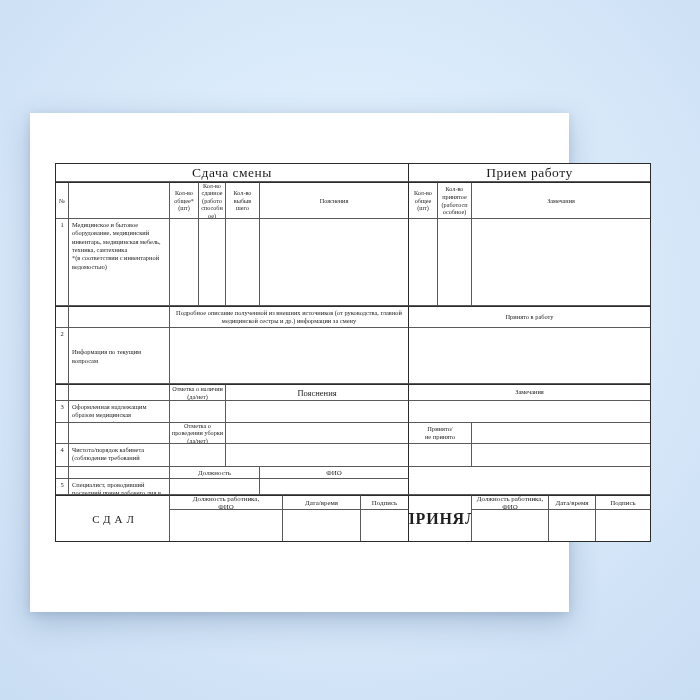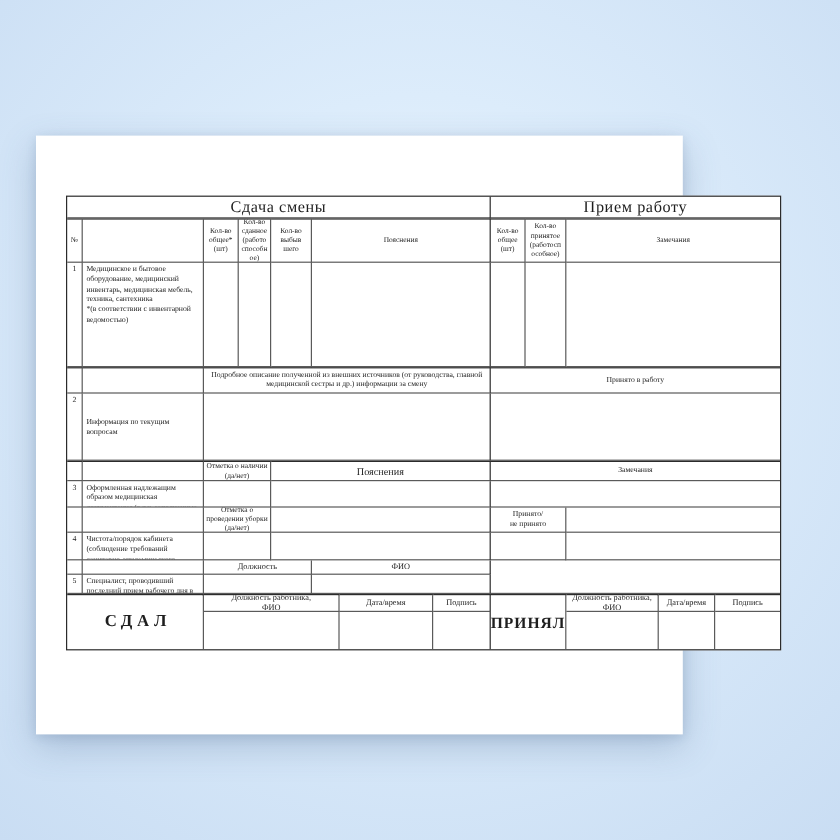--- a/index.html
+++ b/index.html
@@ -32,22 +32,22 @@
   .fs-col{font-size:6.2px;line-height:1.22;}
   .fs-sm{font-size:6.4px;line-height:1.28;}
   .fs-poyasn{font-size:8.5px;}
   .fs-foot{font-size:6.9px;line-height:1.15;}
   .num{font-size:6.5px;text-align:center;padding-top:2px;}
   .desc{font-size:6.4px;line-height:1.3;padding:2px 2px 0 3px;}
   .thick-t{border-top:1.2px solid #2b2b2b;}
   .sec-r{border-right:1.5px solid #2b2b2b;}
   .no-br{border-right:none;}
   .no-bb{border-bottom:none;}
-  .sdal{font-weight:bold;font-size:14px;letter-spacing:4px;padding-left:5px;}
-  .prinyal{font-weight:bold;font-size:13px;letter-spacing:.8px;}
+  .sdal{font-weight:normal;font-size:11px;letter-spacing:4px;padding-left:5px;}
+  .prinyal{font-weight:bold;font-size:16px;letter-spacing:.8px;}
 </style>
 </head>
 <body>
 
 <div class="stage">
   <div class="paper">
     <div class="sheet">
 
       <div class="cell ctr fs-hdr sec-r" style="grid-area:1/1/2/9">Сдача смены</div>
       <div class="cell ctr fs-hdr no-br" style="grid-area:1/9/2/14">Прием работу</div>

